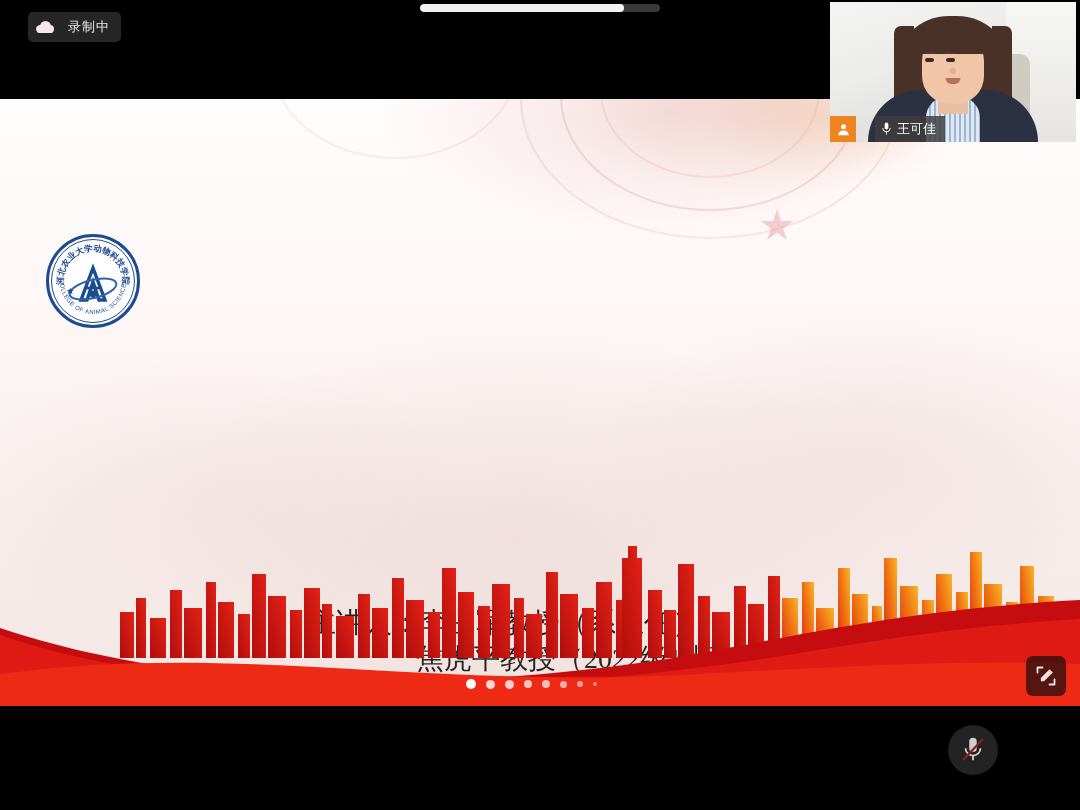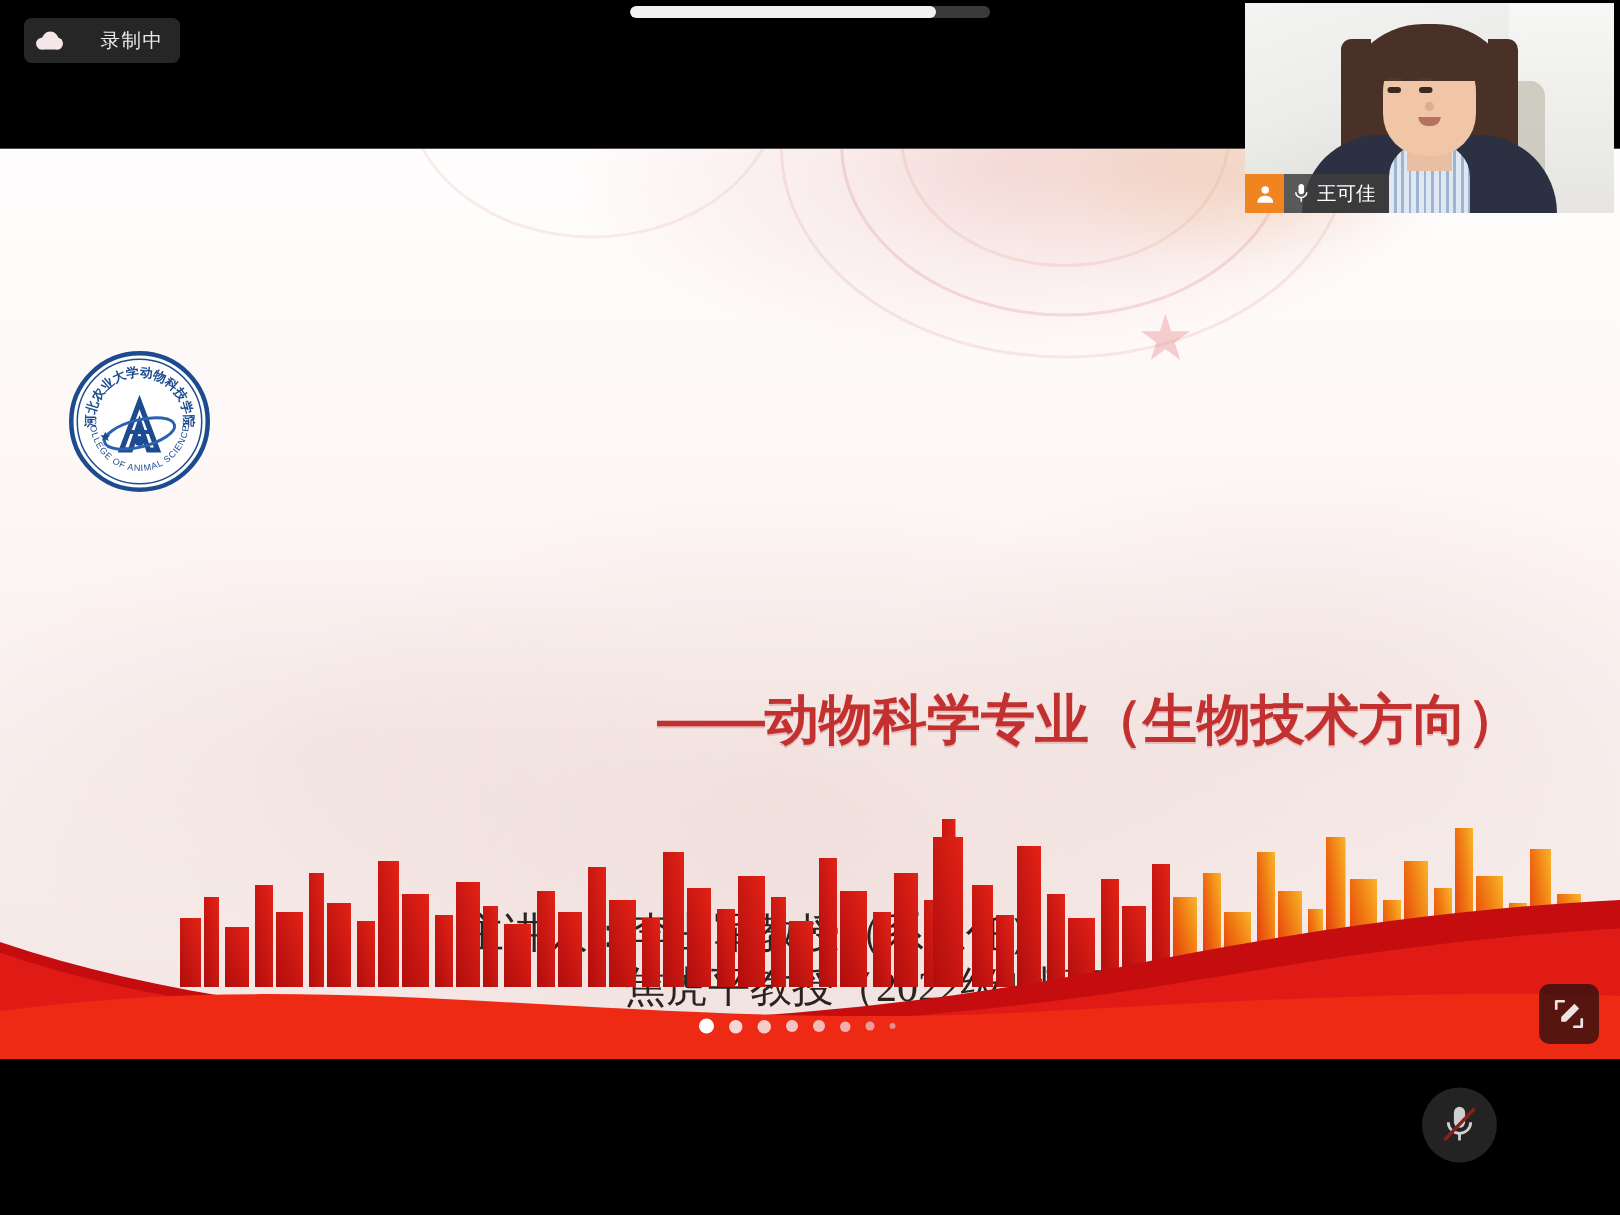--- a/index.html
+++ b/index.html
@@ -8,24 +8,24 @@
     background:#000;
     font-family:"Liberation Sans", sans-serif;
     overflow:hidden;
   }
   #app { position:relative; width:1080px; height:810px; background:#000; }
 
   
   .topbar { position:absolute; left:0; top:0; width:1080px; height:99px; background:#000; z-index:40; }
 
   .rec-badge {
-    position:absolute; left:16px; top:12px;
+    position:absolute; left:28px; top:12px;
     height:30px; padding:0 11px 0 8px;
     background:#262626; border-radius:5px;
-    display:flex; align-items:center; gap:25px;
+    display:flex; align-items:center; gap:14px;
   }
   .cloud-ic { position:relative; width:18px; height:12px; }
   .cloud-ic .b { position:absolute; background:#f6e6e8; border-radius:50%; }
   .cloud-ic .b1 { left:0; top:4px; width:9px; height:8px; }
   .cloud-ic .b2 { left:4px; top:0px; width:11px; height:11px; }
   .cloud-ic .b3 { left:10px; top:4px; width:8px; height:8px; }
   .cloud-ic .b4 { left:1px; top:7px; width:16px; height:5px; border-radius:3px; }
   .rec-text { color:#e9e9e9; font-size:13px; letter-spacing:1px; white-space:nowrap; }
 
   .scrollbar {
@@ -83,21 +83,21 @@
   .pip .brow { position:absolute; top:50px; width:11px; height:2px; background:#50382c; border-radius:2px;}
   .pip .browL { left:94px; } .pip .browR { left:115px; }
   .pip .mouth { position:absolute; left:50%; top:76px; transform:translateX(-50%);
     width:15px; height:6px; background:#b5705f; border-radius:0 0 9px 9px; }
   .pip .nose { position:absolute; left:50%; top:66px; transform:translateX(-50%);
     width:6px; height:6px; background:#dfae8e; border-radius:50%; }
 
   .name-badge { position:absolute; left:0; bottom:0; height:26px; display:flex; align-items:center; z-index:5;}
   .nb-avatar { width:26px; height:26px; background:#f08421; display:flex; align-items:center; justify-content:center; }
   .nb-avatar svg { width:15px; height:15px; }
-  .nb-right { height:26px; background:rgba(62,62,62,.84); display:flex; align-items:center; gap:5px; padding:0 9px 0 6px; }
+  .nb-right { height:26px; background:rgba(62,62,62,.84); display:flex; align-items:center; gap:5px; padding:0 9px 0 6px;margin-left:19px; }
   .nb-mic svg { width:11px; height:14px; display:block; }
   .nb-name { color:#fff; font-size:13px; white-space:nowrap; }
 
   
   .slide {
     position:absolute; left:0; top:99px; width:1080px; height:607px;
     background:#fdf7f6; overflow:hidden; z-index:10;
   }
   .bg-photo {
     position:absolute; inset:0;
@@ -253,21 +253,20 @@
           <textPath href="#arcBot" startOffset="50%" text-anchor="middle">COLLEGE OF ANIMAL SCIENCES</textPath>
         </text>
         <path d="M47,34 L35,66 L41,66 L47,48 L53,66 L59,66 Z" fill="none" stroke="#1d4b8f" stroke-width="3.4"></path>
         <path d="M40,54 L54,54" stroke="#1d4b8f" stroke-width="2.6"></path>
         <ellipse cx="47" cy="55" rx="24" ry="9" fill="none" stroke="#2a62b0" stroke-width="2" transform="rotate(-14 47 55)"></ellipse>
         <circle cx="47" cy="60" r="3.4" fill="#1d4b8f"></circle>
         <polygon points="22,40 24,44 28,44 25,47 26,51 22,48.6 18,51 19,47 16,44 20,44" fill="#1d4b8f" transform="scale(.55) translate(22,58)"></polygon>
       </svg>
     </div>
 
-    <div class="subtitle">——动物科学专业（生物技术方向）</div>
 
     <div class="presenter">
       <div class="l1">主讲人：李占军教授（系主任）</div>
       <div class="l2">焦虎平教授（2022级1班班主任）</div>
     </div>
 
     <svg class="city" viewBox="0 0 1080 120" preserveAspectRatio="none">
       <defs>
         <linearGradient id="gL" x1="0" y1="1" x2="1" y2="0">
           <stop offset="0%" stop-color="#b00d0d"></stop>

